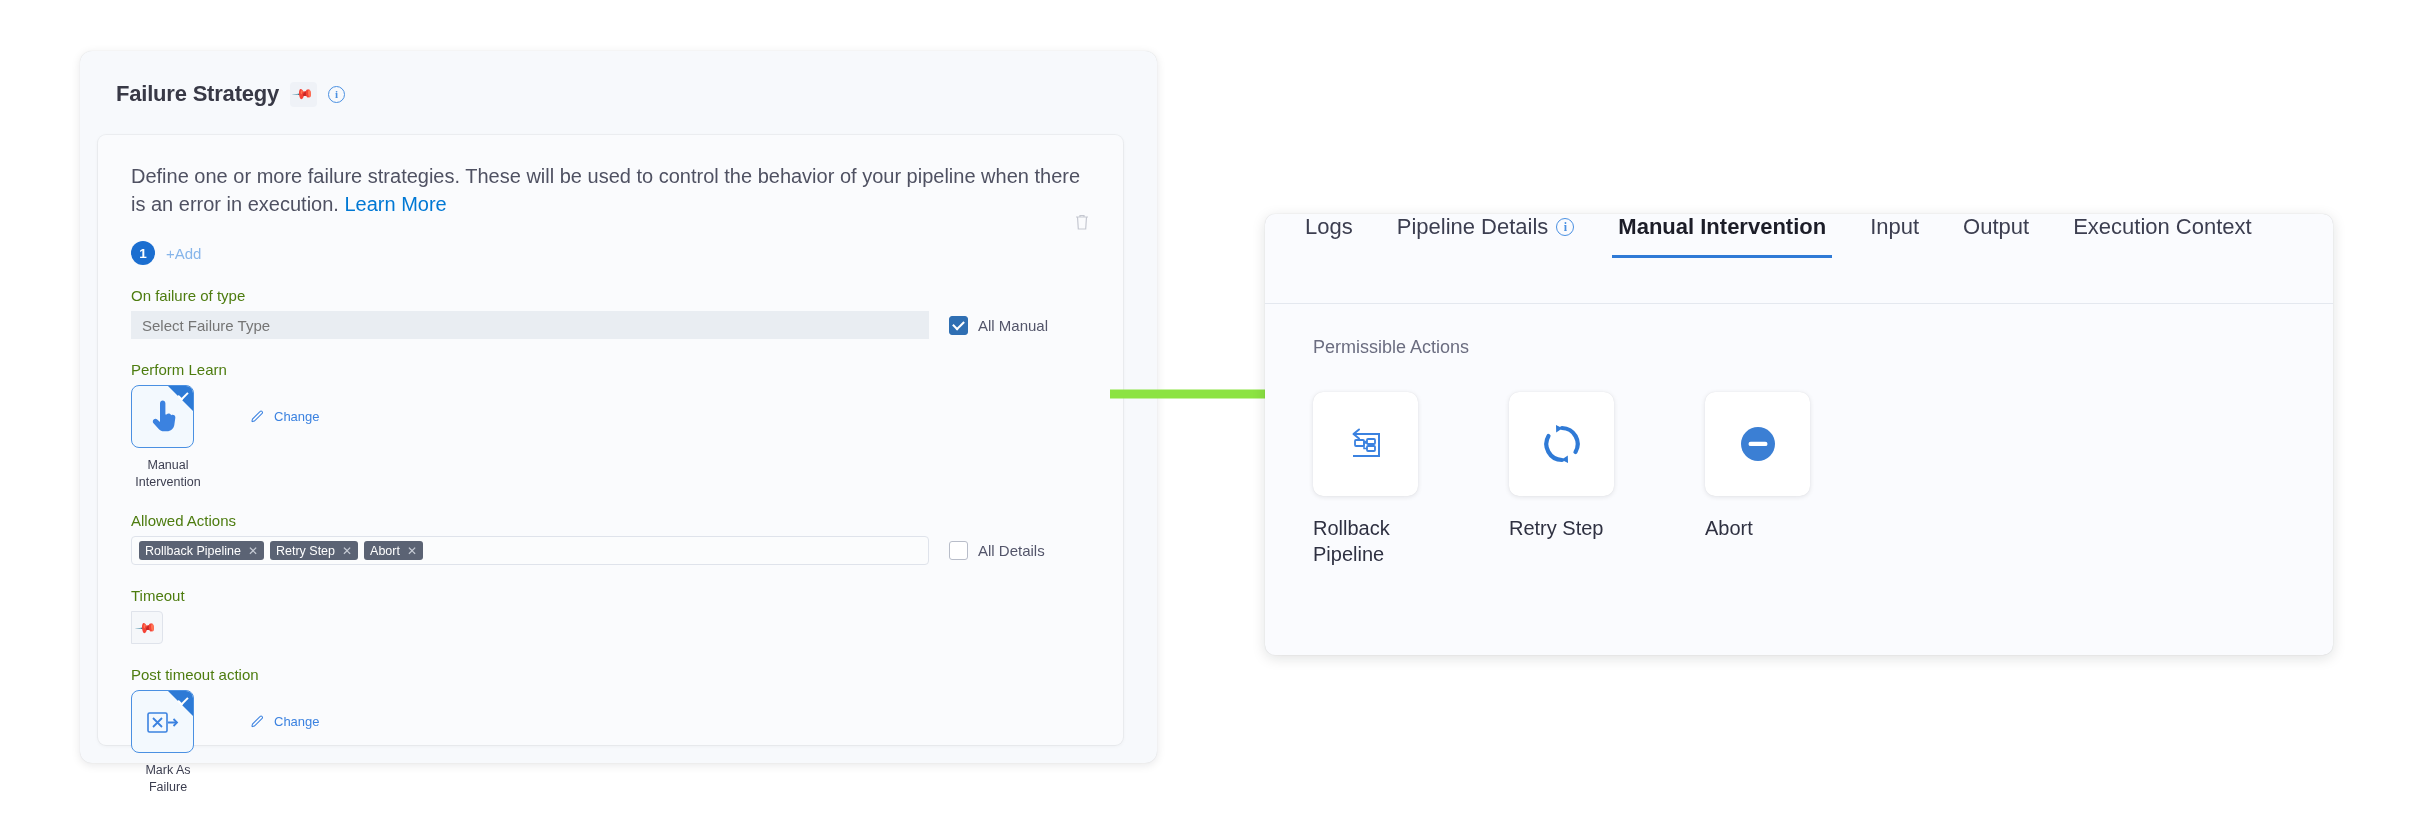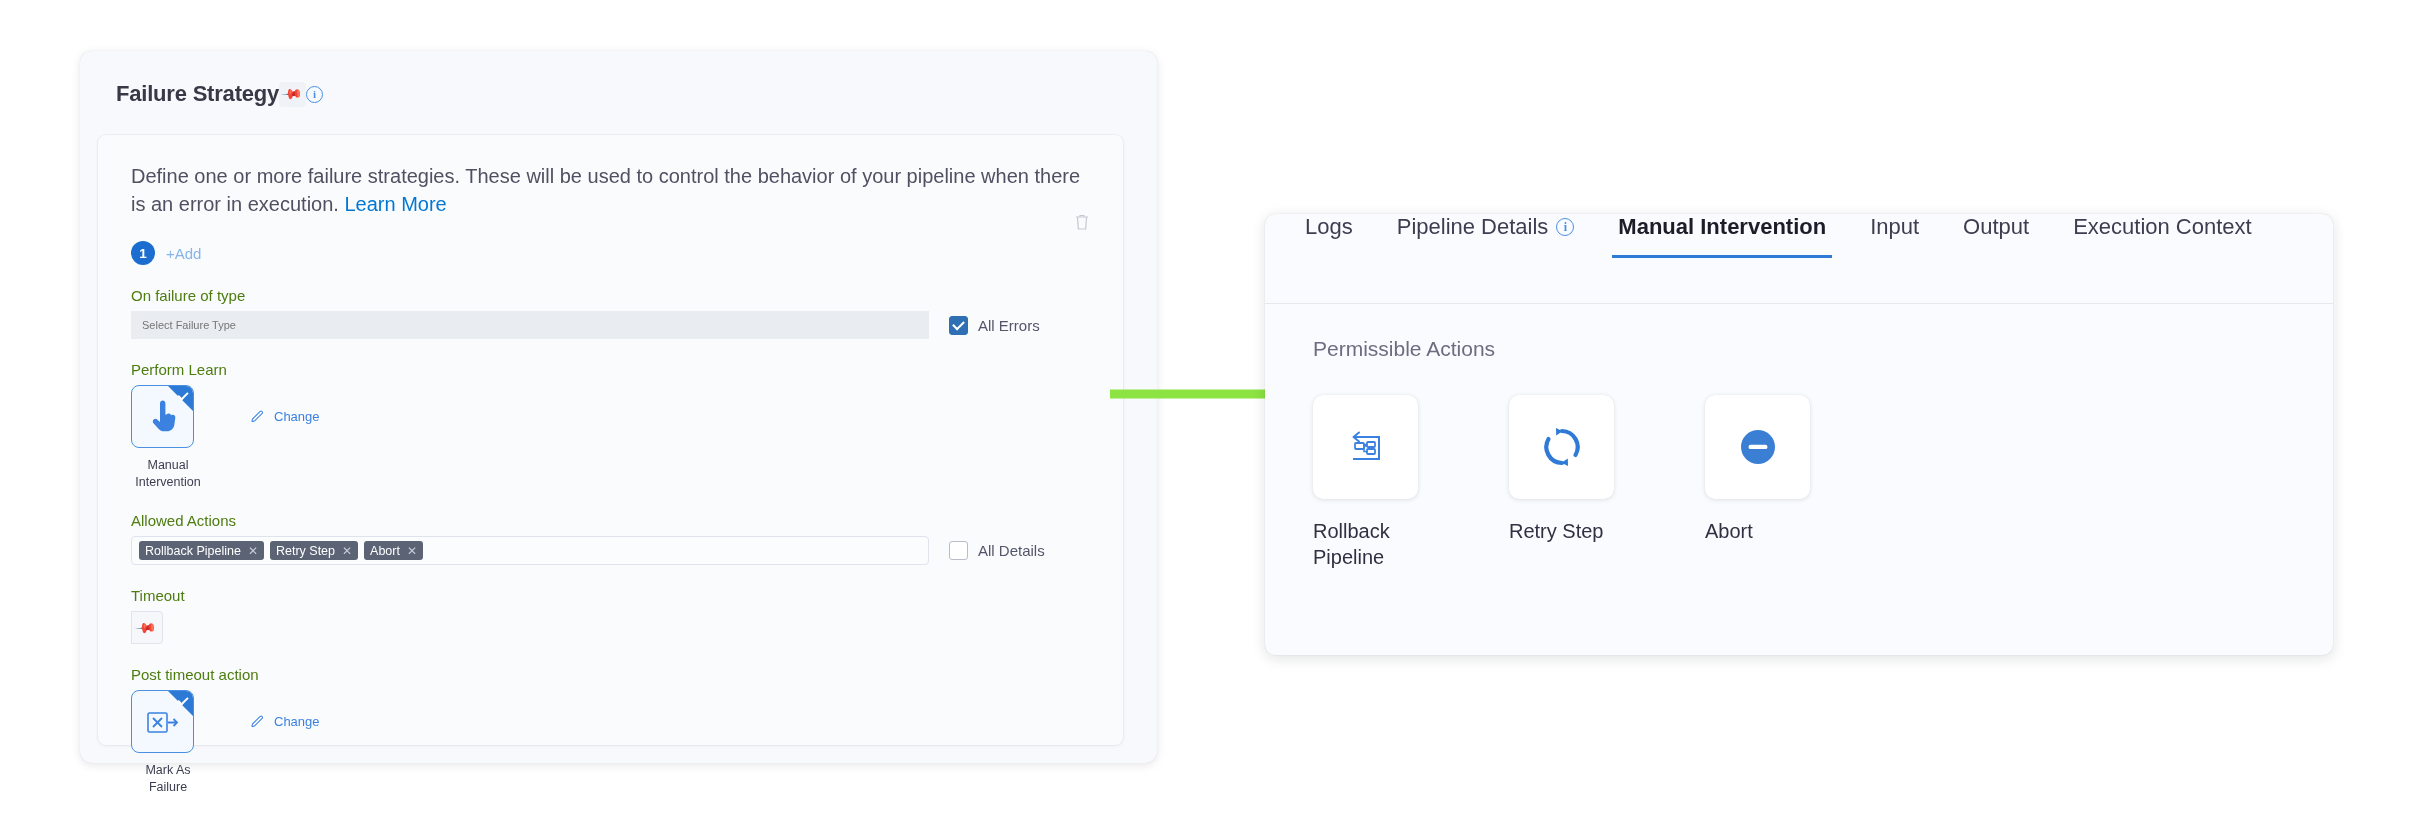--- a/index.html
+++ b/index.html
@@ -14,21 +14,21 @@
   
   .left-panel {
     position: absolute;
     left: 80px; top: 51px;
     width: 1077px; height: 712px;
     background: #f7f9fc;
     border-radius: 12px;
     box-shadow: 0 2px 10px rgba(16,22,26,0.10), 0 0 1px rgba(16,22,26,0.15);
   }
   .panel-header {
-    display: flex; align-items: center; 
+    display: flex; align-items: center; gap: 11px;
     padding: 24px 0 0 36px;
     height: 62px;
   }
   .panel-title {
     font-size: 22px; font-weight: bold; color: #383946;
     letter-spacing: -0.2px;
   }
   .pin-btn {
     width: 27px; height: 25px;
     background: #eff2f7;
@@ -78,21 +78,21 @@
   .field-label {
     font-size: 15px; color: #4d7c0f;
     margin-top: 22px; margin-bottom: 7px;
   }
   .row-with-check { display: flex; align-items: center; gap: 20px; }
 
   .select-input {
     width: 798px; height: 28px;
     background: #e9edf2;
     border: none; border-radius: 0;
-    font-size: 11px; color: #9da3b0;
+    font-size: 15px; color: #9da3b0;
     padding: 0 11px;
     font-family: "Liberation Sans", sans-serif;
   }
   .check-wrap { display: flex; align-items: center; gap: 10px; }
   .cb {
     width: 19px; height: 19px; border-radius: 3px;
     border: 1px solid #b8bdc9; background: #fff;
     display: flex; align-items: center; justify-content: center;
   }
   .cb.checked { background: #2f6fb3; border-color: #2f6fb3; }
@@ -205,21 +205,21 @@
   }
   .tab-info {
     width: 18px; height: 18px; border-radius: 50%;
     border: 1.5px solid #4a90e2;
     display: flex; align-items: center; justify-content: center;
     font-size: 12px; color: #4a90e2;
     font-family: "Liberation Serif", serif; font-weight: bold;
   }
 
   .perm-title {
-    font-size: 21px; color: #6b6d80;
+    font-size: 18px; color: #6b6d80;
     padding: 33px 0 0 48px;
   }
   .actions-grid {
     display: flex; gap: 0;
     padding: 34px 0 0 48px;
   }
   .action-item { width: 196px; }
   .action-tile {
     width: 105px; height: 104px;
     background: #ffffff;
@@ -267,21 +267,21 @@
 
         <svg class="trash-icon" viewBox="0 0 16 18">
           <path d="M2 4h12M6 4V2.5h4V4M3.5 4l.8 12h7.4l.8-12" fill="none" stroke="#9b9fae" stroke-width="1.2"></path>
         </svg>
 
         <div class="field-label">On failure of type</div>
         <div class="row-with-check">
           <input class="select-input" type="text" placeholder="Select Failure Type" style="">
           <div class="check-wrap">
             <div class="cb checked"></div>
-            <span class="cb-label">All Errors</span>
+            <span class="cb-label">All Manual</span>
           </div>
         </div>
 
         <div class="field-label">Perform Learn</div>
         <div class="tile-row">
           <div class="tile-block">
             <div class="tile">
               <div class="tile-corner"></div>
               <svg width="30" height="34" viewBox="0 0 30 34">
                 <path d="M12 3.2c0-1.6 1.2-2.8 2.7-2.8s2.7 1.2 2.7 2.8v11.3h1.1c.9-1 2.4-1.3 3.6-.6.5.3.9.8 1.1 1.3.9-.6 2.2-.6 3.1.1.8.6 1.2 1.6 1 2.6l-1 7.1c-.5 3.6-3.6 6.3-7.3 6.3h-3.1c-2 0-3.9-.8-5.2-2.3l-5.2-5.8c-1-1.1-.9-2.8.2-3.8 1-.9 2.5-.9 3.5 0l2.8 2.5V3.2z" fill="#3b82e0"></path>

